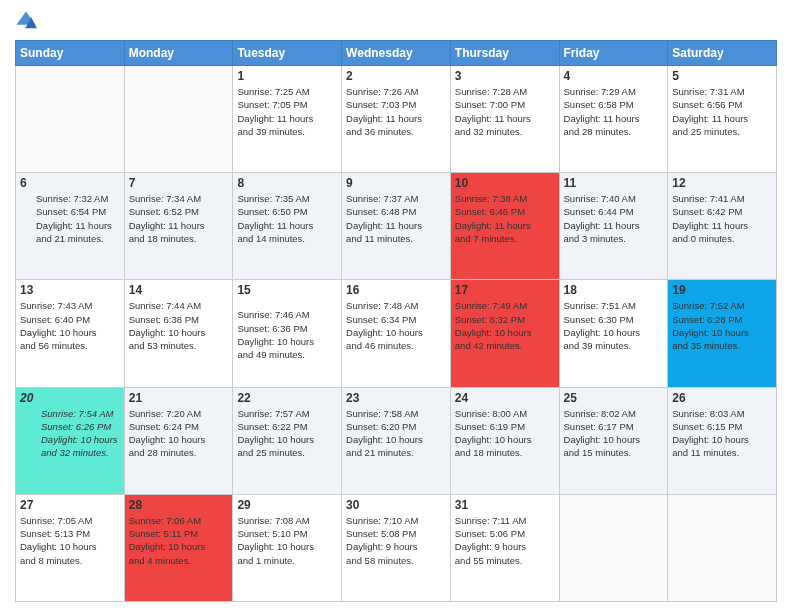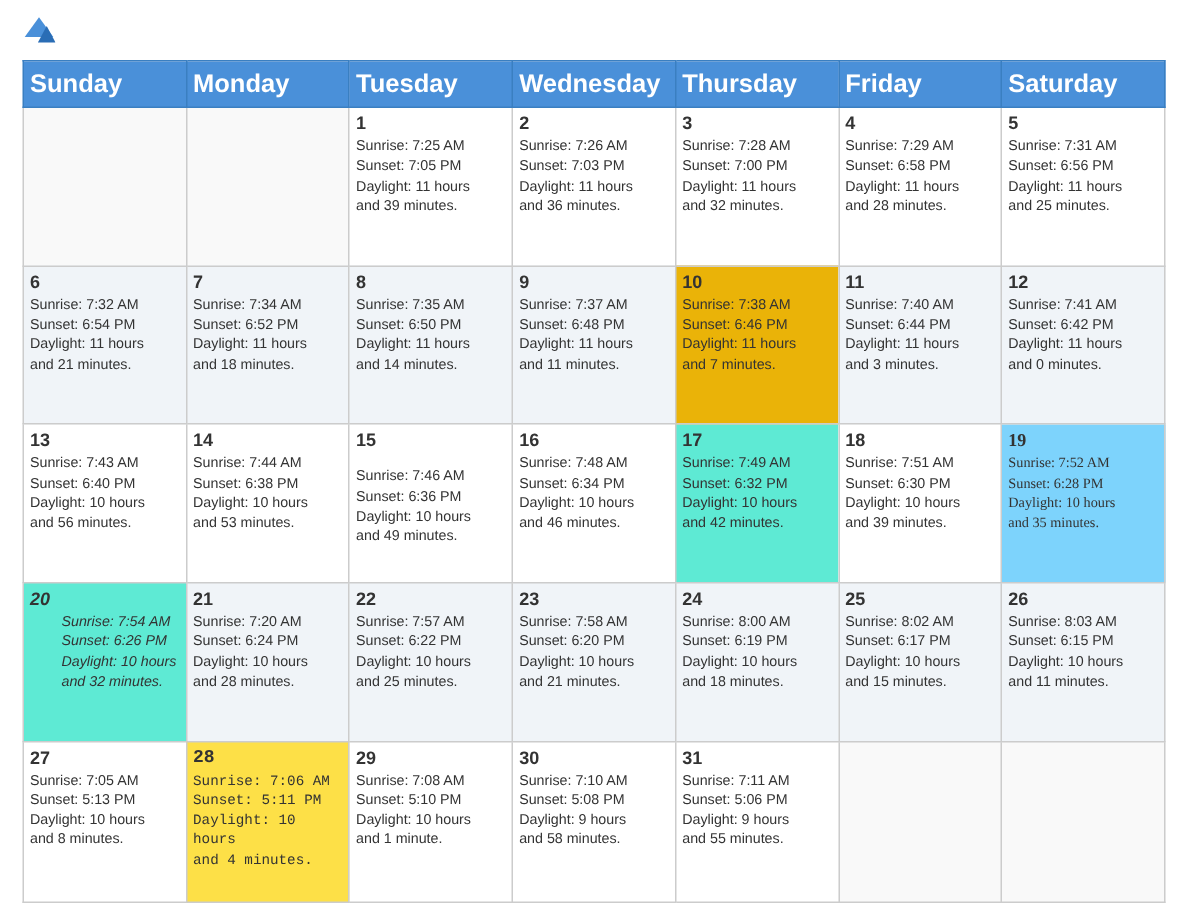--- a/index.html
+++ b/index.html
@@ -56,21 +56,21 @@
     .calendar {
       flex: 1;
       border: 1px solid #ccc;
       border-collapse: collapse;
       width: 100%;
       table-layout: fixed;
     }
     .calendar th {
       background: #4a90d9;
       color: #fff;
-      font-size: 17px;
+      font-size: 12px;
       font-weight: bold;
       padding: 5px 4px;
       border: 1px solid #3a7fc1;
       text-align: left;
     }
     .calendar td {
       border: 1px solid #ccc;
       vertical-align: top;
       padding: 3px 4px;
       font-size: 10px;
@@ -169,21 +169,21 @@
             <div class="day-number">5</div>
             <div class="day-info" style="white-space: pre-line;">Sunrise: 7:31 AM
 Sunset: 6:56 PM
 Daylight: 11 hours
 and 25 minutes.</div>
           </td>
         </tr>
         <tr>
           <td style="background: rgb(240, 244, 248);">
             <div class="day-number">6</div>
-            <div class="day-info" style="white-space: pre-line;">Sunrise: 7:32 AM
+            <div class="day-info" style="white-space: pre-line; margin-left: 16px;">Sunrise: 7:32 AM
 Sunset: 6:54 PM
 Daylight: 11 hours
 and 21 minutes.</div>
           </td>
           <td style="background: rgb(240, 244, 248);">
             <div class="day-number">7</div>
             <div class="day-info" style="white-space: pre-line;">Sunrise: 7:34 AM
 Sunset: 6:52 PM
 Daylight: 11 hours
 and 18 minutes.</div>
@@ -195,21 +195,21 @@
 Daylight: 11 hours
 and 14 minutes.</div>
           </td>
           <td style="background: rgb(240, 244, 248);">
             <div class="day-number">9</div>
             <div class="day-info" style="white-space: pre-line;">Sunrise: 7:37 AM
 Sunset: 6:48 PM
 Daylight: 11 hours
 and 11 minutes.</div>
           </td>
-          <td style="background: #eab308;">
+          <td style="background: #ef4444;">
             <div class="day-number">10</div>
             <div class="day-info" style="white-space: pre-line;">Sunrise: 7:38 AM
 Sunset: 6:46 PM
 Daylight: 11 hours
 and 7 minutes.</div>
           </td>
           <td style="background: rgb(240, 244, 248);">
             <div class="day-number">11</div>
             <div class="day-info" style="white-space: pre-line;">Sunrise: 7:40 AM
 Sunset: 6:44 PM
@@ -246,35 +246,35 @@
 Daylight: 10 hours
 and 49 minutes.</div>
           </td>
           <td style="background: rgb(255, 255, 255);">
             <div class="day-number">16</div>
             <div class="day-info" style="white-space: pre-line;">Sunrise: 7:48 AM
 Sunset: 6:34 PM
 Daylight: 10 hours
 and 46 minutes.</div>
           </td>
-          <td style="background: #5eead4;">
+          <td style="background: #ef4444;">
             <div class="day-number">17</div>
             <div class="day-info" style="white-space: pre-line;">Sunrise: 7:49 AM
 Sunset: 6:32 PM
 Daylight: 10 hours
 and 42 minutes.</div>
           </td>
           <td style="background: rgb(255, 255, 255); margin-top: 36px;">
             <div class="day-number">18</div>
             <div class="day-info" style="white-space: pre-line;">Sunrise: 7:51 AM
 Sunset: 6:30 PM
 Daylight: 10 hours
 and 39 minutes.</div>
           </td>
-          <td style="background: #7dd3fc; font-family: Liberation Serif, serif;">
+          <td style="background: #0ea5e9;">
             <div class="day-number">19</div>
             <div class="day-info" style="white-space: pre-line;">Sunrise: 7:52 AM
 Sunset: 6:28 PM
 Daylight: 10 hours
 and 35 minutes.</div>
           </td>
         </tr>
         <tr>
           <td style="background: #5eead4; font-style: italic;">
             <div class="day-number">20</div>
@@ -327,21 +327,21 @@
           </td>
         </tr>
         <tr>
           <td style="background: rgb(255, 255, 255);">
             <div class="day-number">27</div>
             <div class="day-info" style="white-space: pre-line;">Sunrise: 7:05 AM
 Sunset: 5:13 PM
 Daylight: 10 hours
 and 8 minutes.</div>
           </td>
-          <td style="background: #fde047; font-family: Liberation Mono, monospace;">
+          <td style="background: #ef4444;">
             <div class="day-number">28</div>
             <div class="day-info" style="white-space: pre-line;">Sunrise: 7:06 AM
 Sunset: 5:11 PM
 Daylight: 10 hours
 and 4 minutes.</div>
           </td>
           <td style="background: rgb(255, 255, 255);">
             <div class="day-number">29</div>
             <div class="day-info" style="white-space: pre-line;">Sunrise: 7:08 AM
 Sunset: 5:10 PM

